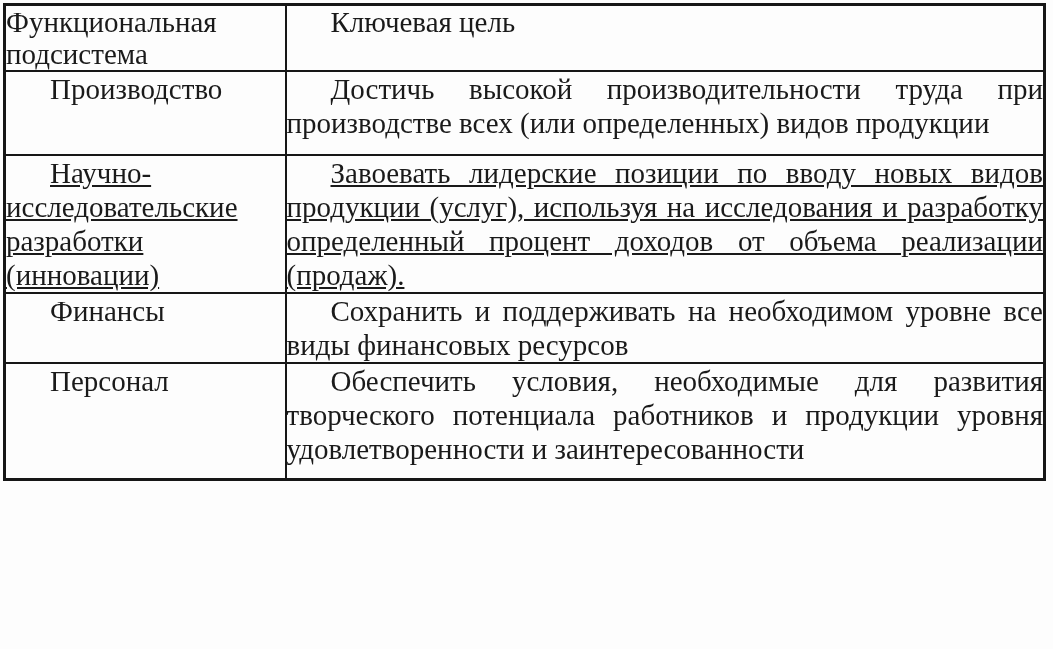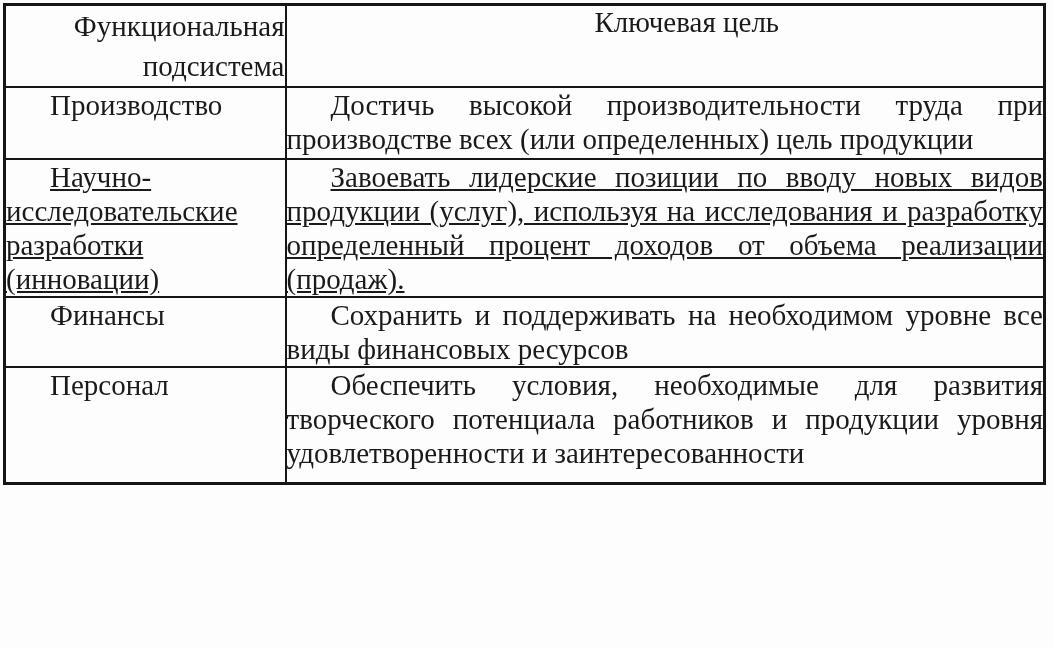--- a/index.html
+++ b/index.html
@@ -33,33 +33,33 @@
   table.goals td {
     border: 2px solid #161616;
     vertical-align: top;
     font-weight: normal;
     padding: 0;
     overflow: hidden;
   }
   
   tr.r-head { height: 62px; }
   tr.r-1 { height: 68px; }
-  tr.r-2 { height: 72px; margin-left: 29px; }
+  tr.r-2 { height: 84px; margin-left: 29px; }
   tr.r-3 { height: 137px; text-decoration: underline; }
   tr.r-4 { height: 63px; }
   tr.r-5 { height: 116px; }
   tr.r-6 { height: 104px; }
 
   th.h-left {
-    text-align: right;
-    line-height: 40px;
+    text-align: left;
+    line-height: 32px;
     padding: 2px 6px 0 6px;
   }
   th.h-right {
-    text-align: center;
+    text-align: left;
     text-indent: 44px;   
     line-height: 32px;
     padding: 2px 8px 0 4px;
     margin-top: 14px;
   }
   td.c-left {
     text-align: left;
     text-indent: 44px;
     padding: 1px 6px 0 15px;
   }
@@ -78,21 +78,21 @@
       <col class="c1">
       <col class="c2">
     </colgroup>
     <tbody>
       <tr class="r-head">
         <th class="h-left">Функциональная подсистема</th>
         <th class="h-right">Ключевая цель</th>
       </tr>
       <tr class="r-2">
         <td class="c-left">Производство</td>
-        <td class="c-right">Достичь высокой производительности труда при производстве всех (или определенных) цель продукции</td>
+        <td class="c-right">Достичь высокой производительности труда при производстве всех (или определенных) видов продукции</td>
       </tr>
       <tr class="r-3">
         <td class="c-left">Научно-исследовательские разработки (инновации)</td>
         <td class="c-right">Завоевать лидерские позиции по вводу новых видов продукции (услуг), используя на исследования и разработку определенный процент доходов от объема реализации (продаж).</td>
       </tr>
       <tr class="r-4">
         <td class="c-left">Финансы</td>
         <td class="c-right">Сохранить и поддерживать на необходимом уровне все виды финансовых ресурсов</td>
       </tr>
       <tr class="r-5">

